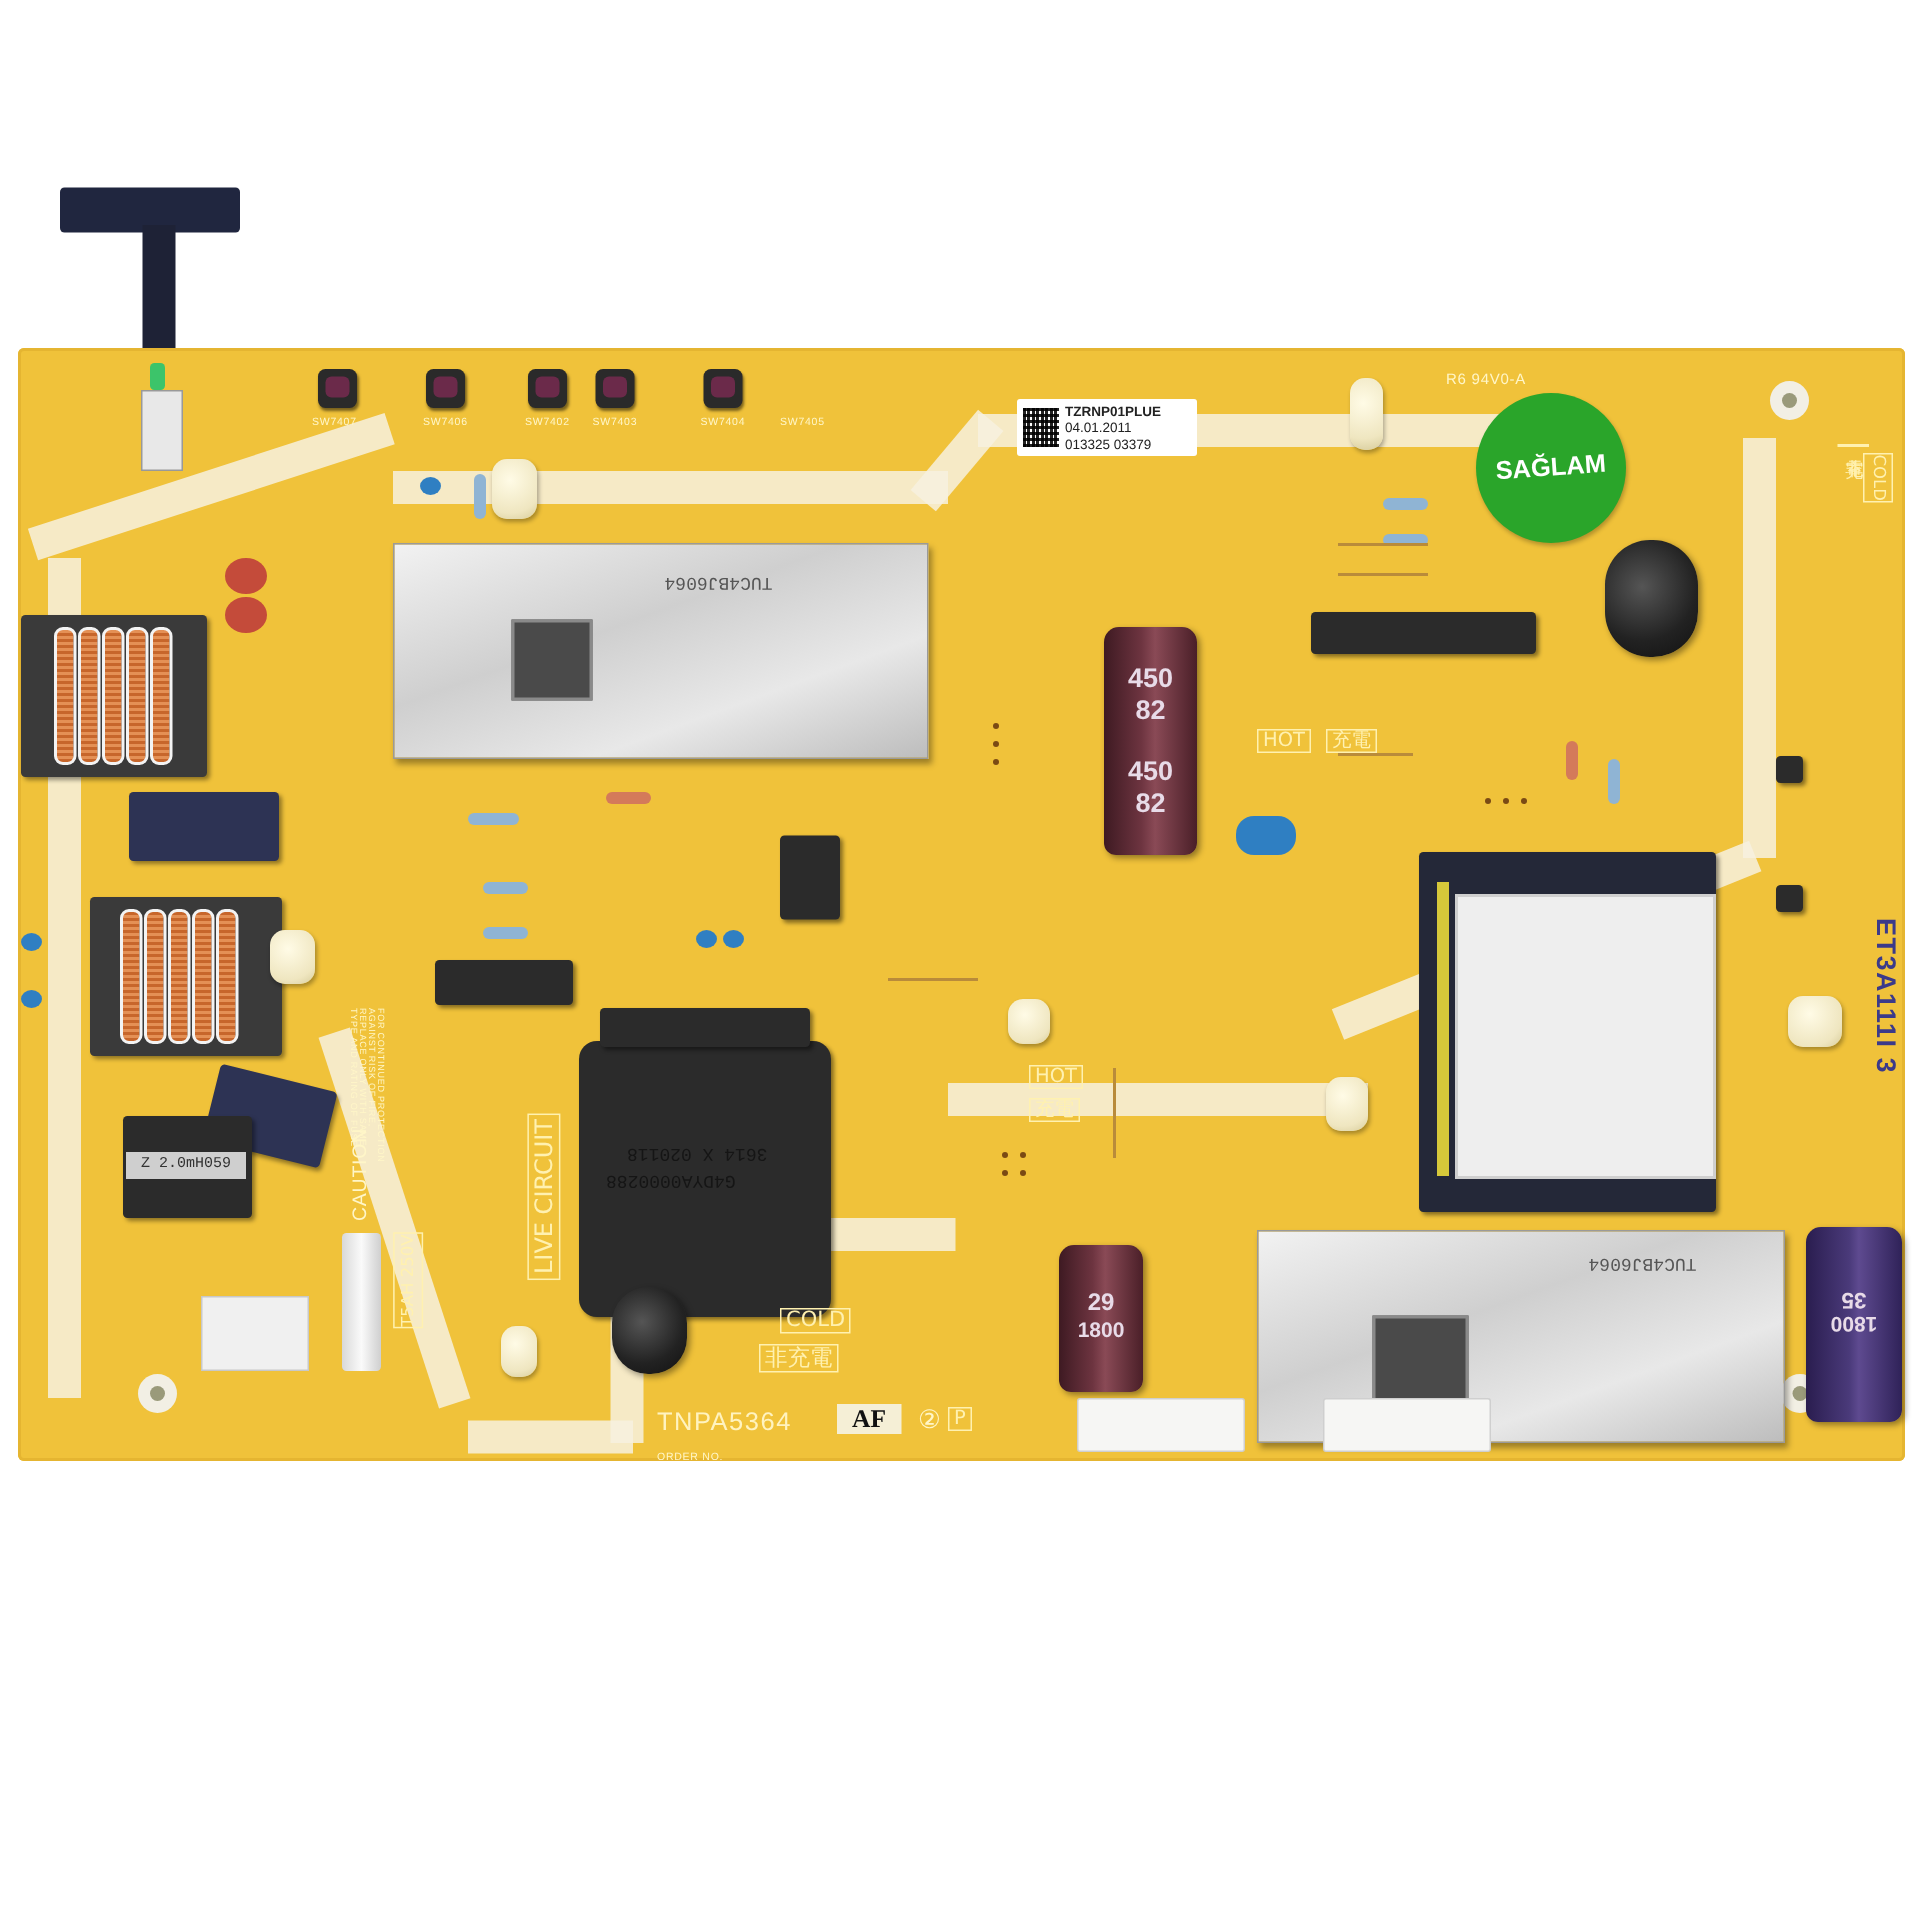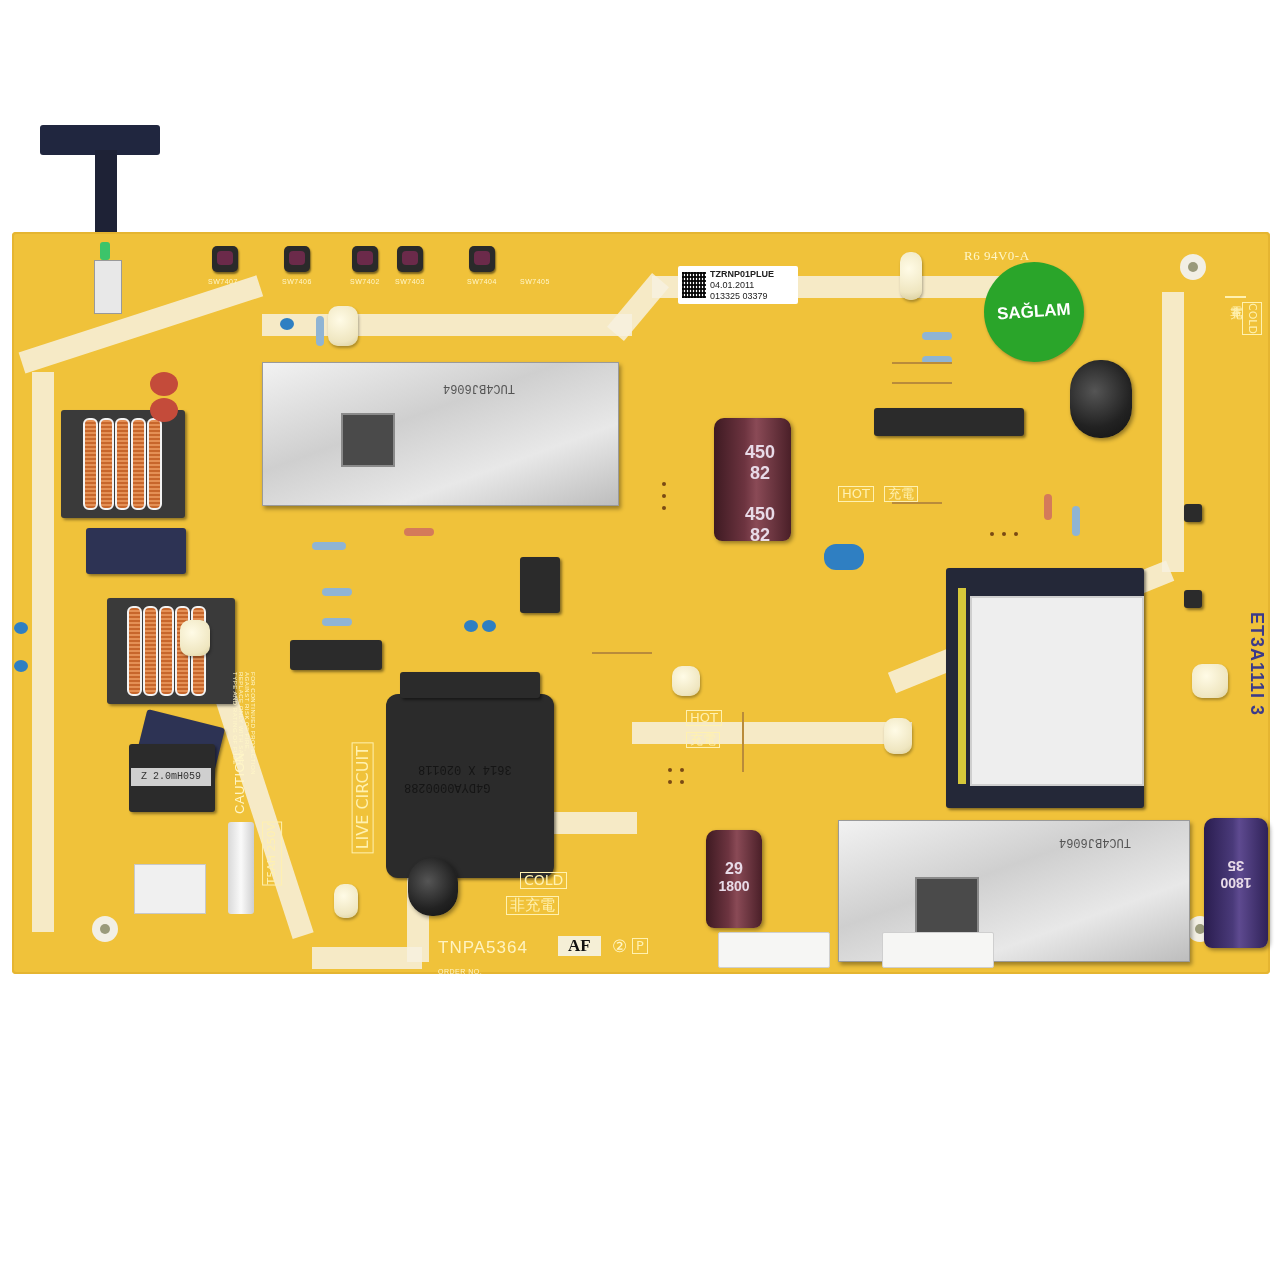--- a/index.html
+++ b/index.html
@@ -9,21 +9,21 @@
   .trace{position:absolute;background:#f7f1df;opacity:.85;}
   .silk{position:absolute;color:#fff6c8;font-size:10px;letter-spacing:.5px;}
   .silkbox{position:absolute;border:1.5px solid #fff1b0;color:#fff1b0;font-family:"DejaVu Sans",sans-serif;padding:0 3px;line-height:1.1;}
   .shield{position:absolute;background:linear-gradient(160deg,#f2f2f2 0%,#cfcfcf 40%,#e8e8e8 70%,#bdbdbd 100%);border:1px solid #9a9a9a;box-shadow:2px 3px 4px rgba(0,0,0,.35);}
   .shield .window{position:absolute;background:#4a4a4a;border:2px solid #8a8a8a;}
   .shield .mark{position:absolute;font-family:"Liberation Mono",monospace;font-size:12px;color:#555;transform:rotate(180deg);}
   .cap{position:absolute;border-radius:10px 10px 8px 8px;box-shadow:2px 2px 4px rgba(0,0,0,.4);color:#e8dbe8;font-family:"Liberation Sans",sans-serif;font-weight:bold;text-align:center;}
   .cap.brown{background:linear-gradient(90deg,#3e1a22 0%,#6d3440 40%,#8a4a56 55%,#4a1f28 100%);}
   .cap.purple{background:linear-gradient(90deg,#2a1d4f 0%,#4a3a7a 45%,#5e4a90 55%,#2f2258 100%);}
   .cap.black{background:radial-gradient(circle at 40% 40%,#555 0%,#222 60%,#111 100%);border-radius:50%;}
-  .coil{position:absolute;background:#3a3a3a;border-radius:3px;box-shadow:2px 2px 3px rgba(0,0,0,.4);margin-left:47px;}
+  .coil{position:absolute;background:#3a3a3a;border-radius:3px;box-shadow:2px 2px 3px rgba(0,0,0,.4);}
   .coil .wind{position:absolute;top:8px;bottom:8px;width:11px;border-radius:6px;background:repeating-linear-gradient(0deg,#c7662b 0 2px,#e49055 2px 4px);border:2px solid #f3f3f3;}
   .btn{position:absolute;width:26px;height:26px;border-radius:5px;background:#2a2a2a;box-shadow:1px 2px 2px rgba(0,0,0,.5);}
   .btn::after{content:"";position:absolute;left:5px;top:5px;width:16px;height:14px;border-radius:4px;background:#6b2a4a;}
   .block{position:absolute;background:#2d3354;border-radius:3px;box-shadow:2px 2px 3px rgba(0,0,0,.4);}
   .blackblock{position:absolute;background:#2b2b2b;border-radius:3px;box-shadow:2px 2px 3px rgba(0,0,0,.45);}
   .post{position:absolute;background:radial-gradient(circle at 40% 35%,#fffbe6 0%,#efe6c0 70%,#d7cc9b 100%);border-radius:10px;box-shadow:1px 2px 3px rgba(0,0,0,.3);}
   .resistor{position:absolute;height:8px;border-radius:4px;background:#8fb4d4;}
   .resistor.red{background:#d47a5a;}
   .bluecap{position:absolute;width:14px;height:12px;border-radius:50%;background:#2f7fc2;}
   .hole{position:absolute;width:26px;height:26px;border-radius:50%;background:#f2efe4;}
@@ -73,21 +73,21 @@
   <div class="abs" style="left:82px;top:28px;width:26px;height:52px;background:#e8e8e8;border:1px solid #999;"></div>
   <div class="abs" style="left:88px;top:10px;width:10px;height:18px;background:#3cc46a;border-radius:3px;"></div>
 
   <div class="abs" style="left:666px;top:34px;width:120px;height:38px;background:#ffffff;border-radius:2px;">
     <div class="abs" style="left:4px;top:6px;width:24px;height:26px;background:repeating-linear-gradient(90deg,#222 0 2px,#fff 2px 3px),repeating-linear-gradient(0deg,#222 0 2px,#fff 2px 4px);background-blend-mode:multiply;"></div>
     <div class="abs" style="left:32px;top:3px;font-size:9px;color:#222;font-weight:bold;">TZRNP01PLUE</div>
     <div class="abs" style="left:32px;top:14px;font-size:9px;color:#222;">04.01.2011</div>
     <div class="abs" style="left:32px;top:25px;font-size:9px;color:#222;">013325 03379</div>
   </div>
 
-  <div class="silk" style="left:952px;top:16px;font-size:13px;font-family:Liberation Serif, serif;">R6 94V0-A</div>
+  <div class="silk" style="left:952px;top:16px;font-size:10px;">R6 94V0-A</div>
 
   <div class="abs" style="left:972px;top:30px;width:100px;height:100px;border-radius:50%;background:#2aa52a;box-shadow:1px 2px 3px rgba(0,0,0,.25);display:flex;align-items:center;justify-content:center;">
     <span style="color:#fff;font-weight:bold;font-size:17px;font-family:'Liberation Sans',sans-serif;transform:rotate(-4deg);">SAĞLAM</span>
   </div>
 
   <div class="silkbox" style="left:1213px;top:64px;writing-mode:vertical-rl;font-size:12px;">
     <span>非充電</span>
   </div>
 
   <div class="shield" style="left:250px;top:130px;width:355px;height:142px;">
@@ -128,21 +128,21 @@
   <div class="blackblock" style="left:374px;top:462px;width:168px;height:184px;border-radius:12px;">
     <div class="abs" style="left:18px;top:86px;font-size:12px;color:#151515;font-family:'Liberation Mono',monospace;transform:rotate(180deg);">G4DYA0000288</div>
     <div class="abs" style="left:32px;top:68px;font-size:12px;color:#151515;font-family:'Liberation Mono',monospace;transform:rotate(180deg);">3614 X 020118</div>
   </div>
   <div class="blackblock" style="left:388px;top:440px;width:140px;height:26px;"></div>
 
   <div class="blackblock" style="left:278px;top:408px;width:92px;height:30px;"></div>
   <div class="blackblock" style="left:508px;top:325px;width:40px;height:56px;"></div>
   <div class="blackblock" style="left:862px;top:176px;width:150px;height:28px;"></div>
 
-  <div class="cap brown" style="left:702px;top:186px;width:62px;height:123px;padding-left:15px;">
+  <div class="cap brown" style="left:724px;top:186px;width:62px;height:152px;">
     <div style="margin-top:24px;font-size:18px;">450</div>
     <div style="font-size:18px;">82</div>
     <div style="margin-top:20px;font-size:18px;">450</div>
     <div style="font-size:18px;">82</div>
   </div>
   <div class="cap brown" style="left:694px;top:598px;width:56px;height:98px;">
     <div style="margin-top:30px;font-size:16px;">29</div>
     <div style="font-size:14px;">1800</div>
   </div>
   <div class="cap purple" style="left:1192px;top:586px;width:64px;height:130px;">

